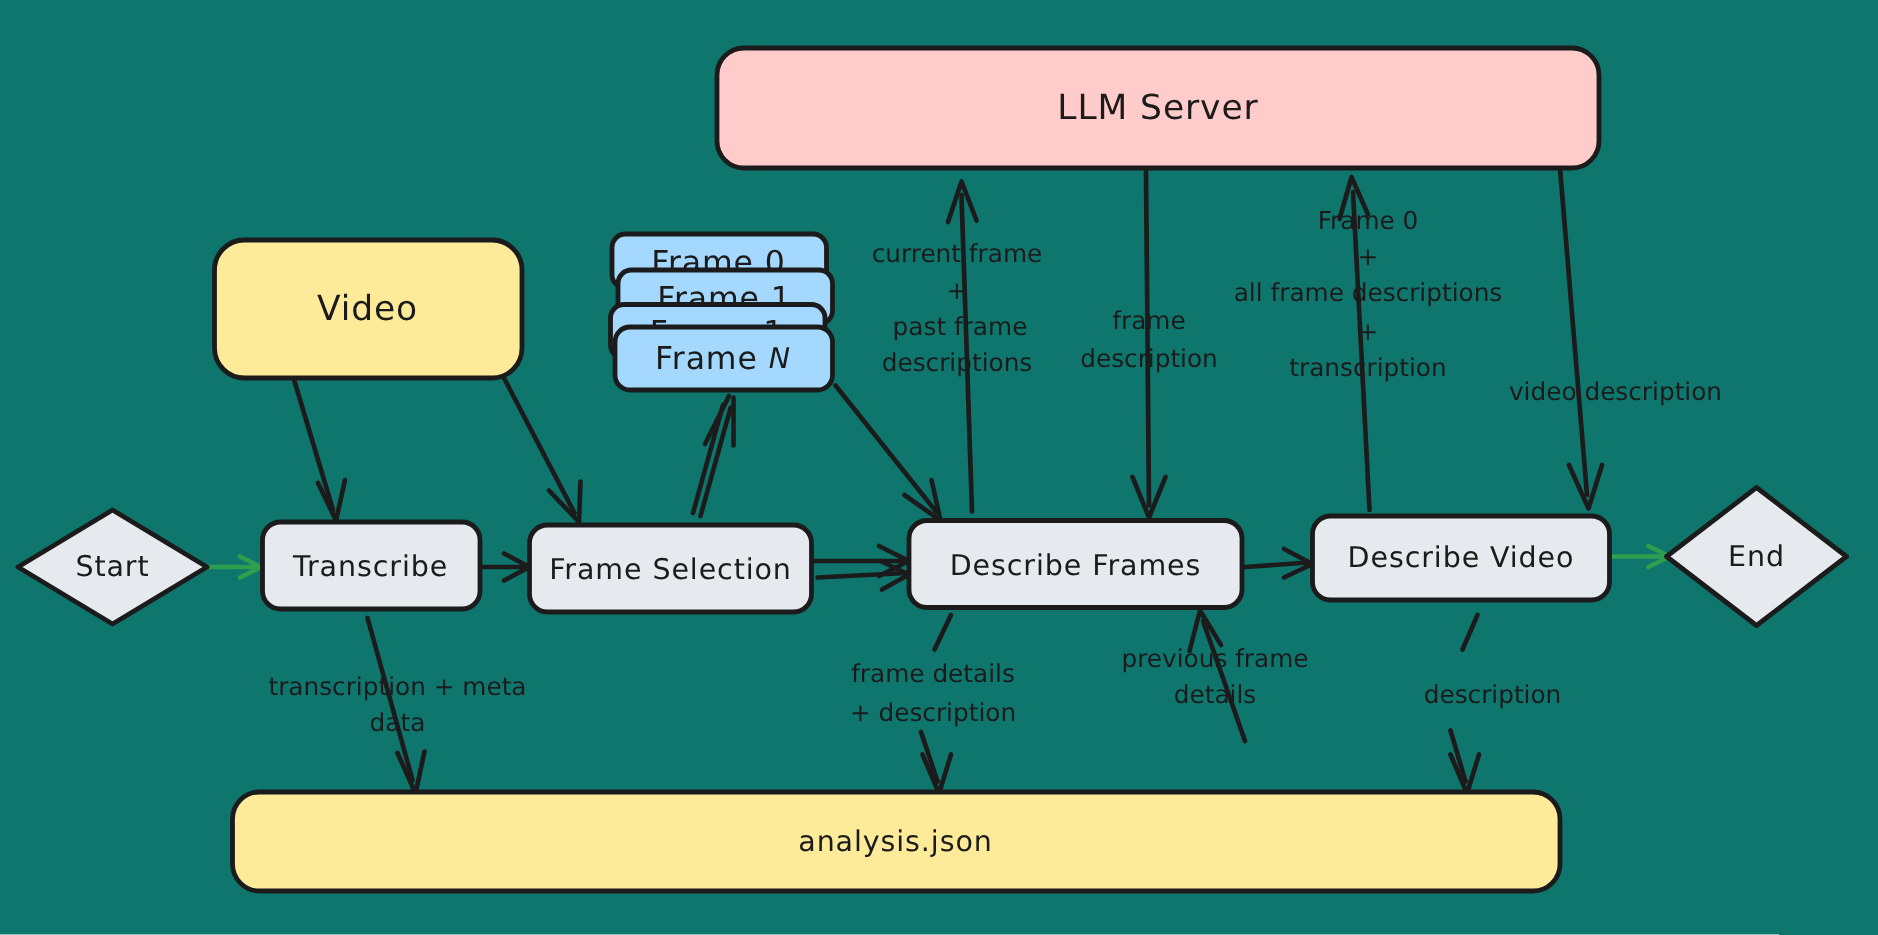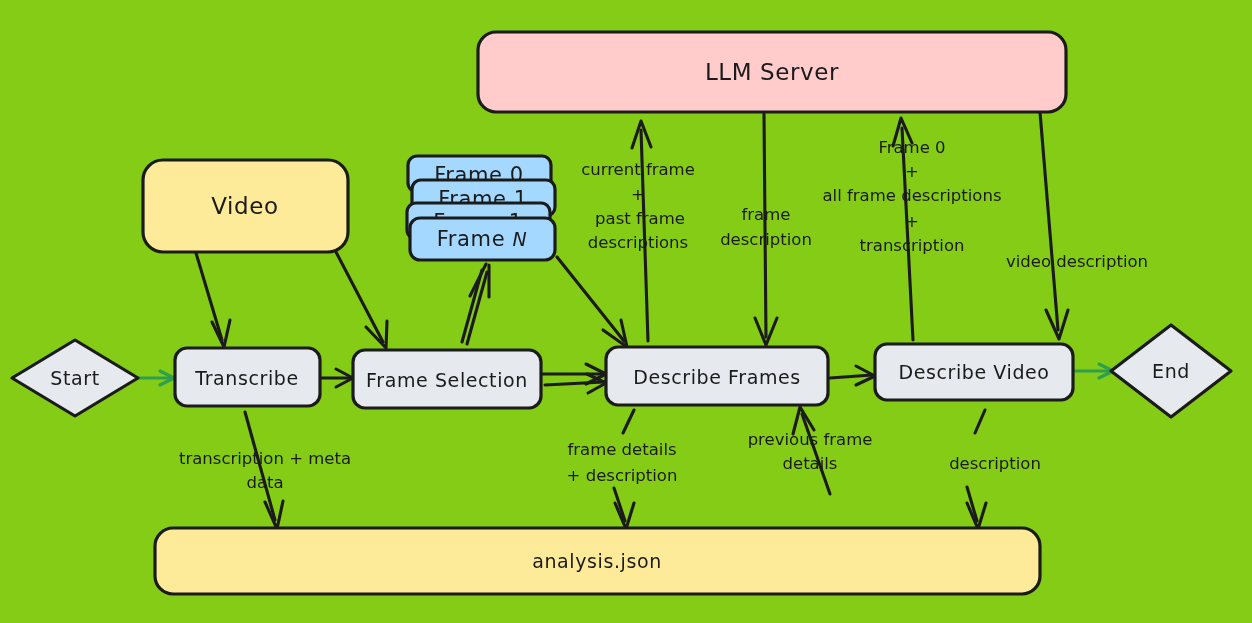--- a/index.html
+++ b/index.html
@@ -7,21 +7,21 @@
     padding: 0;
     background: #ffffff;
   }
   body {
     font-family: "DejaVu Sans", sans-serif;
   }
   #canvas {
     position: relative;
     width: 1252px;
     height: 623px;
-    background: #84cc16;
+    background: #0f766e;
     overflow: hidden;
   }
   svg.layer {
     position: absolute;
     top: 0;
     left: 0;
     width: 1252px;
     height: 623px;
   }
   .node-text {

